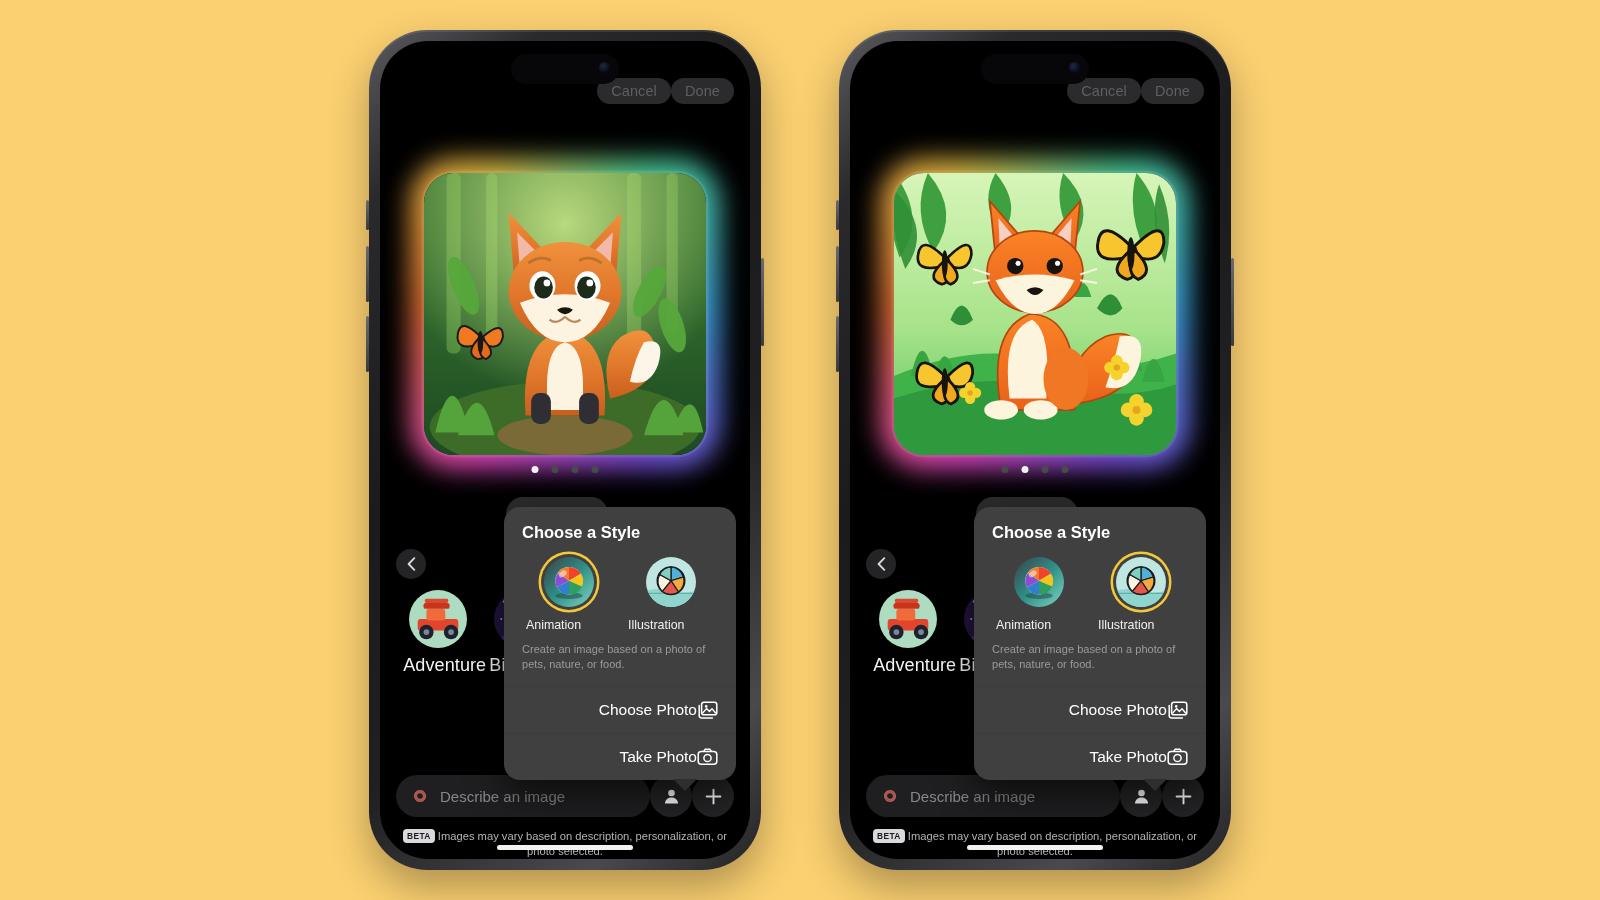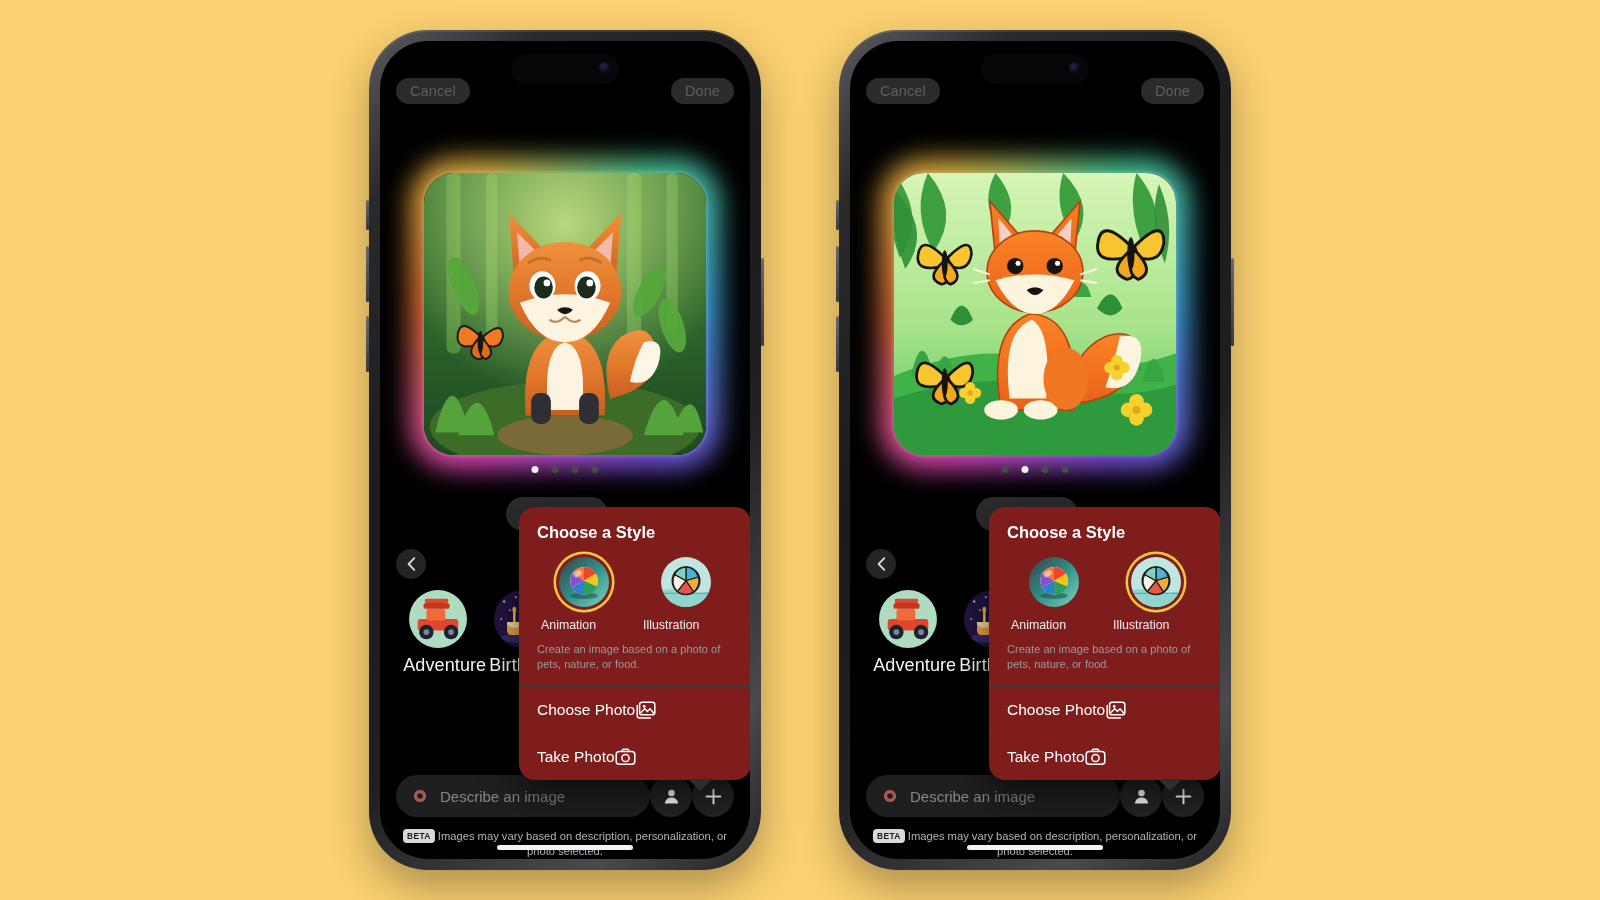--- a/index.html
+++ b/index.html
@@ -61,21 +61,21 @@
   .island-cam {
     position: absolute; top: 21px; left: 50%; margin-left: 34px;
     width: 11px; height: 11px; border-radius: 50%;
     background: radial-gradient(circle at 38% 36%, #1d2a46 0%, #0a0d18 62%, #050508 100%);
     z-index: 41;
   }
 
   
   .navbar {
     position: absolute; top: 28px; left: 0; right: 0; height: 44px;
-    display: flex; align-items: center; justify-content: space-between;
+    display: flex; align-items: center; justify-content: flex-end;
     padding: 0 16px; z-index: 30;
   }
   .nav-btn {
     background: #2b2b2d; color: #5f5f62;
     border: none; border-radius: 16px;
     font-size: 14.5px; font-family: "Liberation Sans", sans-serif;
     padding: 5px 14px; cursor: pointer; letter-spacing: .1px;
   }
 
   
@@ -128,23 +128,23 @@
 
   
   .pill-behind {
     position: absolute; top: 456px; left: 126px;
     width: 102px; height: 34px; border-radius: 18px;
     background: #2c2c2e; z-index: 45;
     display: flex; align-items: center; justify-content: space-around;
     padding: 0 10px;
   }
   .popup {
-    position: absolute; top: 466px; left: 139px;
+    position: absolute; top: 466px; left: 124px;
     width: 232px; border-radius: 16px;
-    background: #7f1d1d; z-index: 50;
+    background: #404040; z-index: 50;
     box-shadow: 0 14px 36px rgba(0,0,0,.6);
     overflow: visible;
   }
   .popup-tail {
     position: absolute; bottom: -11px; right: 39px;
     width: 0; height: 0;
     border-left: 12px solid transparent;
     border-right: 12px solid transparent;
     border-top: 12px solid #2e2e30;
   }
@@ -167,21 +167,21 @@
     width: 50px; height: 50px; border-radius: 50%;
     overflow: hidden; position: relative;
   }
   .style-name { font-size: 12.4px; color: #f0f0f0; }
   .popup-desc {
     font-size: 11px; color: #9b9b9e; line-height: 1.35;
     padding: 10px 18px 14px; letter-spacing: .05px;
   }
   .popup-div { height: 1px; background: #3c3c3f; }
   .popup-row {
-    display: flex; align-items: center; justify-content: flex-start;
+    display: flex; align-items: center; justify-content: flex-end;
     padding: 14px 18px; cursor: pointer;
   }
   .popup-row-label { font-size: 15.5px; color: #fff; }
   .popup-row-icon { color: #fff; display: flex; }
 
   
   .composer {
     position: absolute; top: 734px; left: 0; right: 0;
     display: flex; align-items: center; gap: 0;
     padding: 0 16px; z-index: 20;

